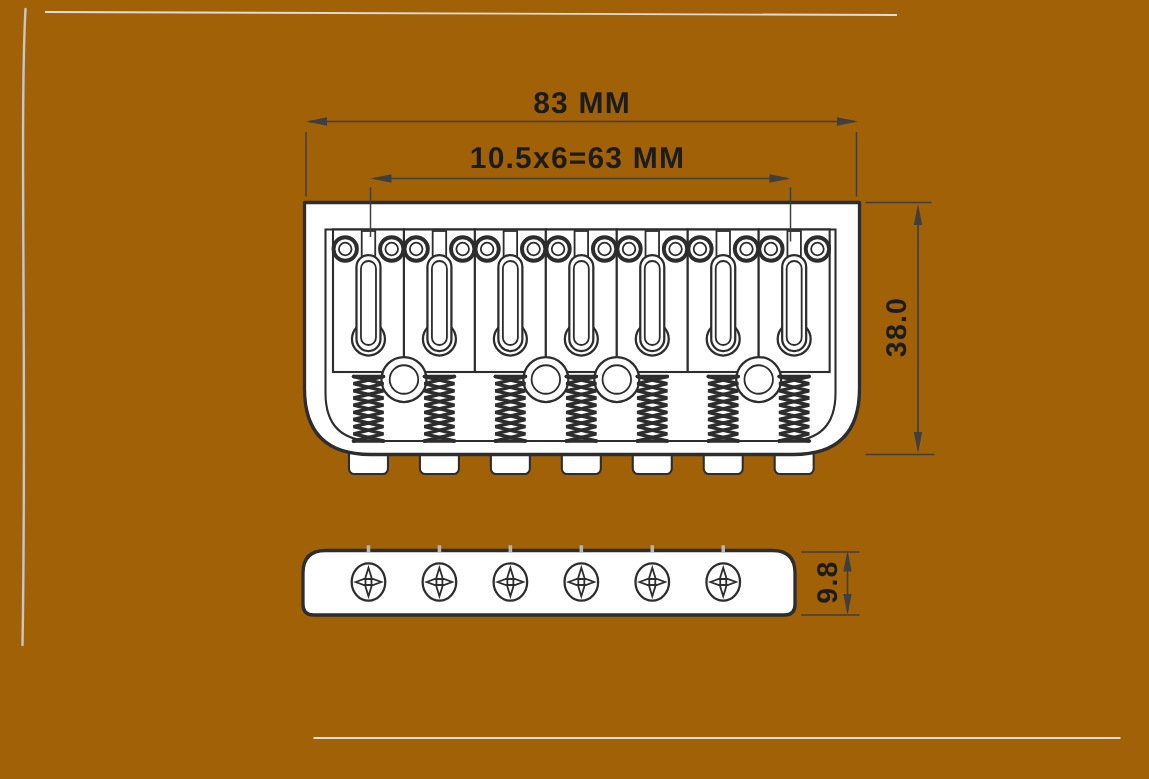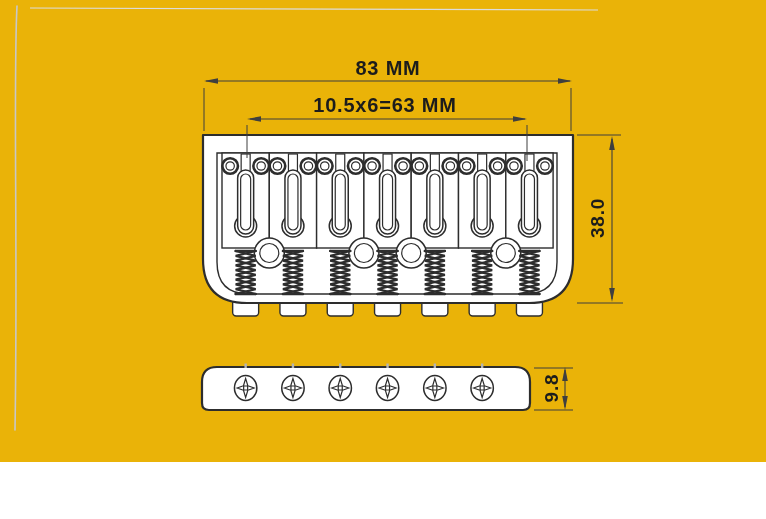--- a/index.html
+++ b/index.html
@@ -1,16 +1,16 @@
 <!DOCTYPE html>
 <html style="--line: #2d2d2d; --dim: #3f3f3f; --text: #1c1c1c; --edge: #c7c7ca; --edge2: #dcdcdc;"><head>
 <meta charset="utf-8">
 <style>
   html,body{margin:0;padding:0;background:#fff;}
-  .stage{position:relative;width:766px;height:462px;background:#eab308;overflow:hidden;
+  .stage{position:relative;width:766px;height:519px;background:#a16207;overflow:hidden;
          font-family:"Liberation Sans",sans-serif;}
   svg{display:block;}
   .outline{fill:#ffffff;stroke:var(--line);stroke-width:2.2;stroke-linejoin:round;}
   .thin{fill:none;stroke:var(--line);stroke-width:1.4;}
   .thin-f{fill:#ffffff;stroke:var(--line);stroke-width:1.4;}
   .detail{fill:#ffffff;stroke:var(--line);stroke-width:1.5;}
   .detail-n{fill:none;stroke:var(--line);stroke-width:1.2;}
   .screw-ring{fill:#ffffff;stroke:var(--line);stroke-width:2.6;}
   .screw-in{fill:none;stroke:var(--line);stroke-width:1.2;}
   .spring{fill:none;stroke:var(--line);stroke-width:2.3;stroke-linecap:round;}

